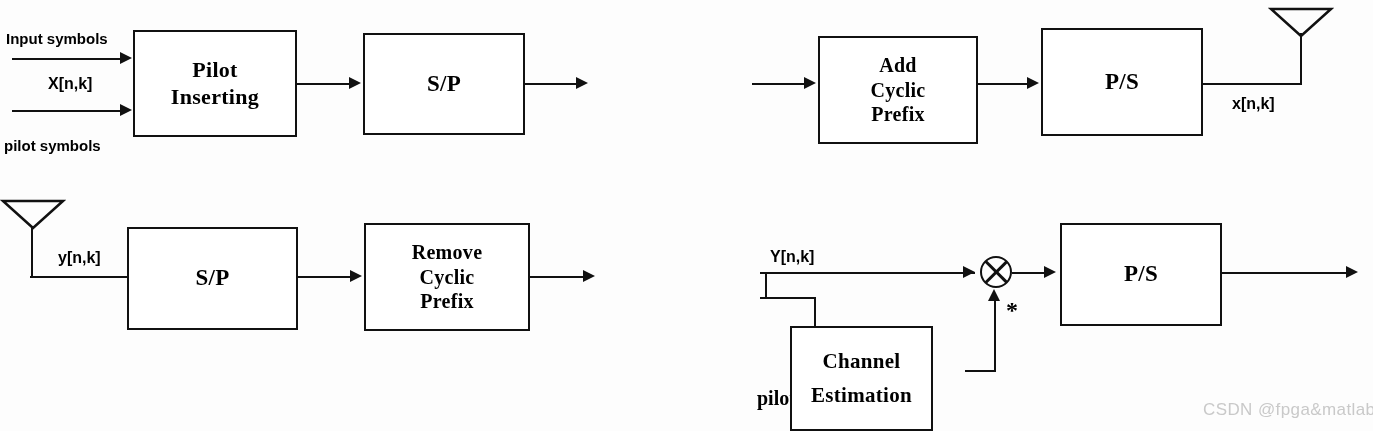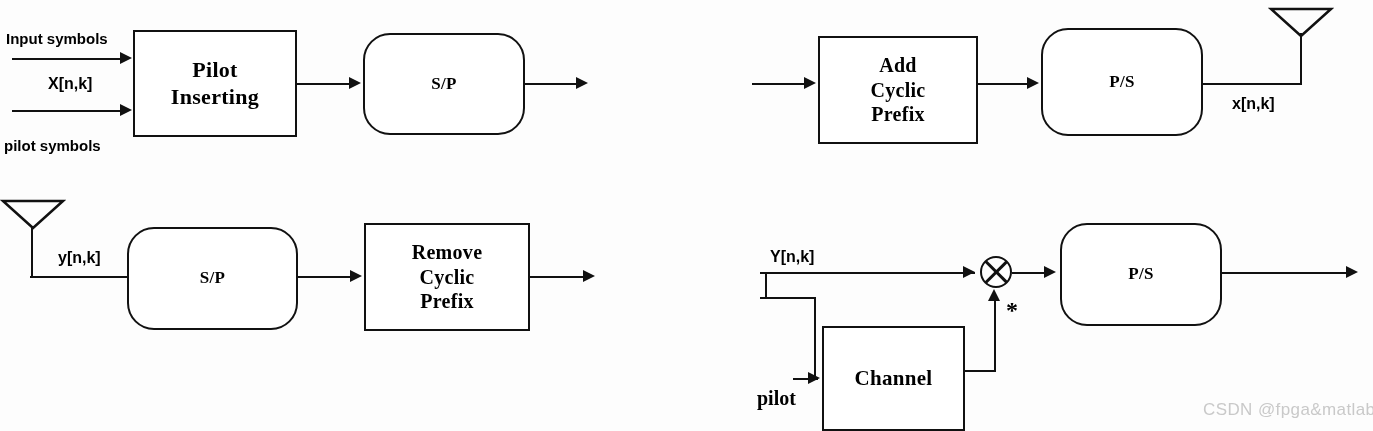--- a/index.html
+++ b/index.html
@@ -25,21 +25,21 @@
     align-items:center;
     justify-content:center;
     box-sizing:border-box;
     color:#000;
     font-weight:bold;
     letter-spacing:.3px;
     line-height:1.22;
     text-align:center;
   }
   .blk .ln{display:block;white-space:nowrap;}
-  .blk.one-line{font-size:17px;border-radius:27px;}
+  .blk.one-line{font-size:23px;}
   .blk.two-line{font-size:21px;}
   .blk.three-line{font-size:20px;}
   .blk.pilot-ins{font-size:22px;}
 
   
   .h-wire{
     position:absolute;
     height:0;
     border-top:2.5px solid #111;
   }
@@ -207,22 +207,23 @@
 
   <div class="v-wire" style="left:765px;top:272px;height:26px;"></div>
 
   <div class="h-wire" style="left:760px;top:297px;width:56px;"></div>
   <div class="v-wire" style="left:814px;top:297px;height:83px;"></div>
   <div class="h-wire" style="left:793px;top:378px;width:25px;"></div>
   <div class="arrow-r" style="left:808px;top:372px;"></div>
 
   <div class="lbl pilot-w" style="left:757px;top:387px;">pilot</div>
 
-  <div class="blk two-line" style="left:822px;top:326px;width:143px;height:105px;gap:8px;">
+  <div class="blk two-line" style="left:790px;top:326px;width:143px;height:105px;gap:8px;">
     <span class="ln">Channel</span>
+    <span class="ln">Estimation</span>
   </div>
 
   <div class="h-wire" style="left:965px;top:370px;width:31px;"></div>
   <div class="v-wire" style="left:994px;top:298px;height:73px;"></div>
   <div class="arrow-u" style="left:988px;top:289px;"></div>
 
   <div class="lbl star" style="left:1006px;top:297px;">*</div>
 
   <div class="mult" style="left:980px;top:256px;"></div>
 

